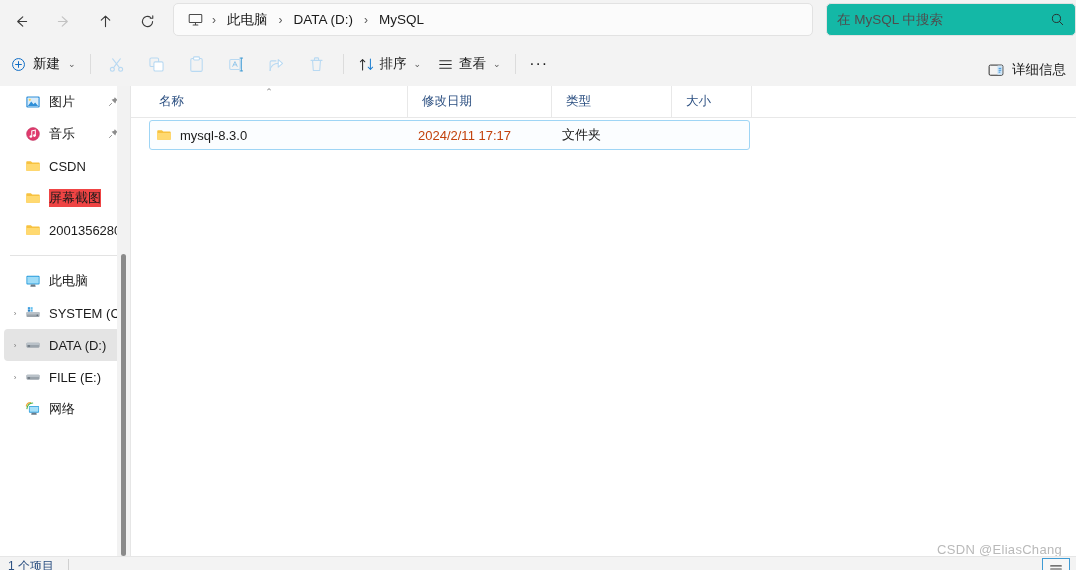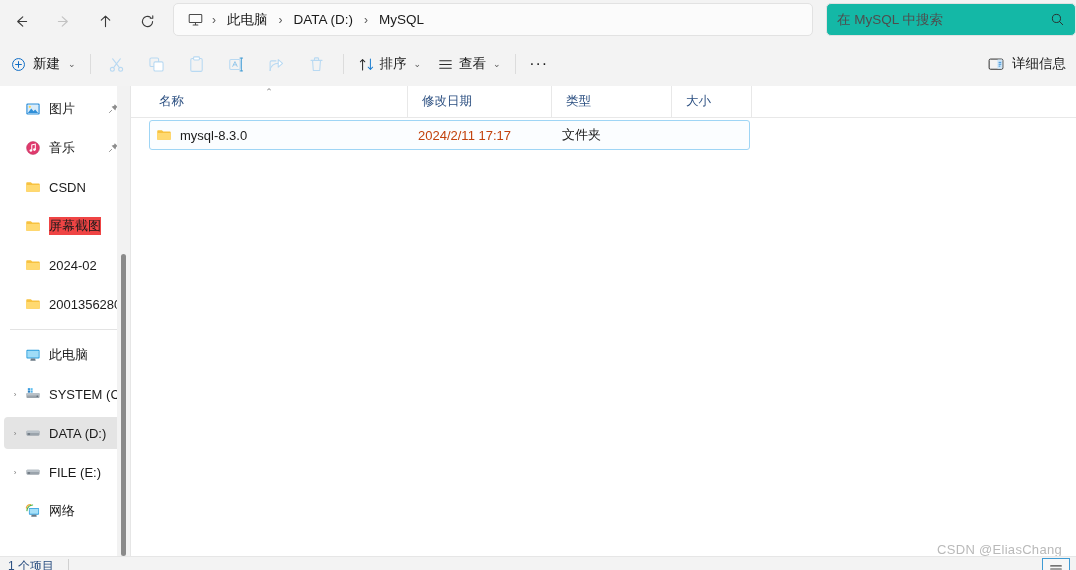--- a/index.html
+++ b/index.html
@@ -99,21 +99,21 @@
     height: 30px; padding: 0 8px; border-radius: 4px;
   }
   .tb-menu .lbl { font-size: 13.5px; color: #1b1b1b; }
   .chev { font-size: 9px; color: #5a5a5a; margin-left: 2px; }
   .tb-dots {
     width: 34px; height: 30px; border-radius: 4px;
     display: flex; align-items: center; justify-content: center;
     font-size: 16px; color: #1b1b1b; letter-spacing: 1px;
   }
   .tb-details {
-    position: absolute; right: 2px; top: 6px;
+    position: absolute; right: 2px; top: 12px;
     display: flex; align-items: center; gap: 7px;
     height: 31px; padding: 0 8px; border-radius: 4px;
   }
   .tb-details .lbl { font-size: 13.5px; color: #1b1b1b; white-space: nowrap; }
 
   
   .body {
     position: absolute; left: 0; top: 86px;
     width: 1076px; height: 470px;
     background: #ffffff;
@@ -121,21 +121,21 @@
 
   
   .sidebar {
     position: absolute; left: 0; top: 0;
     width: 130px; height: 470px;
     background: #ffffff;
     overflow: hidden;
   }
   .nav-item {
     position: relative;
-    height: 32px; margin: 7px 4px;
+    height: 32px; margin: 0 4px;
     display: flex; align-items: center;
     border-radius: 4px;
     padding-left: 4px;
   }
   .nav-item.selected { background: #e4e4e4; }
   .nav-expander {
     width: 14px; flex: 0 0 14px;
     font-size: 8px; color: #7a7a7a;
     display: flex; align-items: center; justify-content: center;
   }
@@ -459,30 +459,20 @@
         <div class="nav-expander"></div>
         <div class="nav-ico">
           <svg width="16" height="16" viewBox="0 0 18 18">
             <path d="M1.4 4.6 A1 1 0 0 1 2.4 3.6 H6.6 L8.2 5.2 H15.6 A1 1 0 0 1 16.6 6.2 V13.4 A1 1 0 0 1 15.6 14.4 H2.4 A1 1 0 0 1 1.4 13.4 Z" fill="#f7c240"></path>
             <path d="M1.4 6.8 H16.6 V13.4 A1 1 0 0 1 15.6 14.4 H2.4 A1 1 0 0 1 1.4 13.4 Z" fill="#ffd970"></path>
           </svg>
         </div>
         <span class="nav-label hl">屏幕截图</span>
       </div>
 
-      <div class="nav-item">
-        <div class="nav-expander"></div>
-        <div class="nav-ico">
-          <svg width="16" height="16" viewBox="0 0 18 18">
-            <path d="M1.4 4.6 A1 1 0 0 1 2.4 3.6 H6.6 L8.2 5.2 H15.6 A1 1 0 0 1 16.6 6.2 V13.4 A1 1 0 0 1 15.6 14.4 H2.4 A1 1 0 0 1 1.4 13.4 Z" fill="#f7c240"></path>
-            <path d="M1.4 6.8 H16.6 V13.4 A1 1 0 0 1 15.6 14.4 H2.4 A1 1 0 0 1 1.4 13.4 Z" fill="#ffd970"></path>
-          </svg>
-        </div>
-        <span class="nav-label">2024-02</span>
-      </div>
 
       <div class="nav-item">
         <div class="nav-expander"></div>
         <div class="nav-ico">
           <svg width="16" height="16" viewBox="0 0 18 18">
             <path d="M1.4 4.6 A1 1 0 0 1 2.4 3.6 H6.6 L8.2 5.2 H15.6 A1 1 0 0 1 16.6 6.2 V13.4 A1 1 0 0 1 15.6 14.4 H2.4 A1 1 0 0 1 1.4 13.4 Z" fill="#f7c240"></path>
             <path d="M1.4 6.8 H16.6 V13.4 A1 1 0 0 1 15.6 14.4 H2.4 A1 1 0 0 1 1.4 13.4 Z" fill="#ffd970"></path>
           </svg>
         </div>
         <span class="nav-label">2001356280</span>

